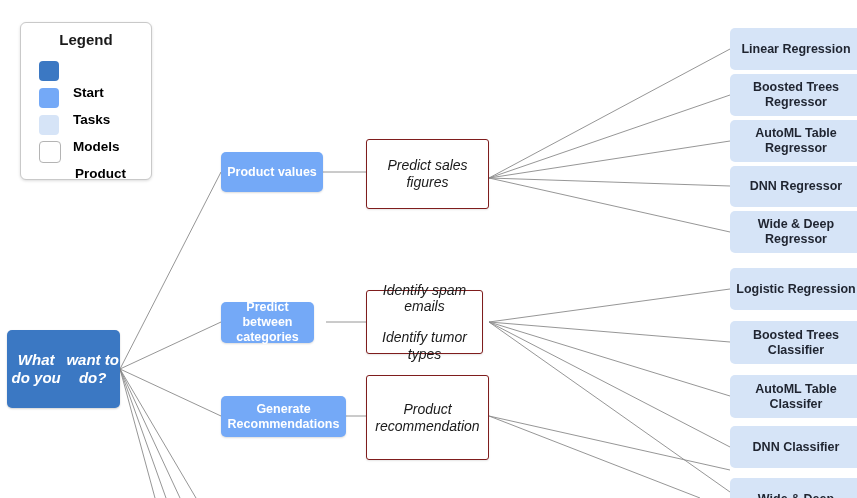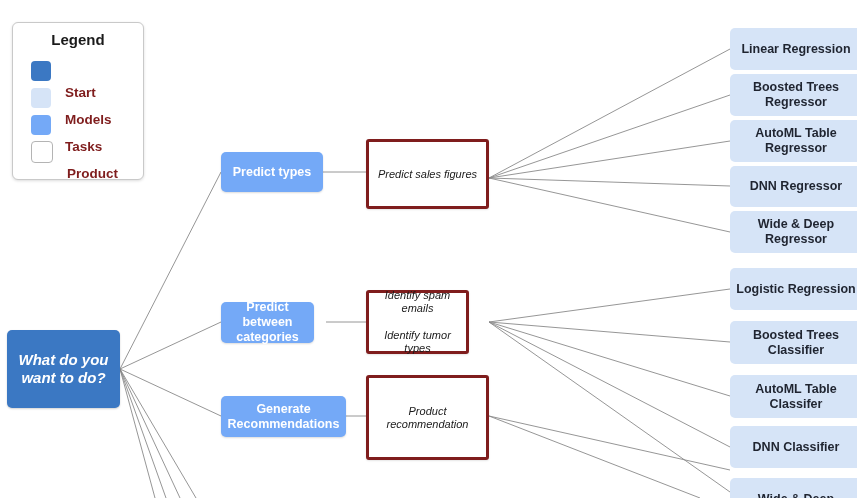--- a/index.html
+++ b/index.html
@@ -51,36 +51,36 @@
     box-shadow: 0 1px 2px rgba(0,0,0,0.14);
   }
   .node-model {
     background: #D6E4F7;
     color: #1f2430;
     font-weight: bold;
     font-size: 12.5px;
   }
   .node-example {
     background: #ffffff;
-    border: 3px solid #7f1d1d;
+    border: 1px solid #7f1d1d;
     border-radius: 3px;
     color: #1a1a1a;
     font-style: italic;
-    font-size: 11px;
+    font-size: 14px;
     flex-direction: column;
     gap: 14px;
     padding: 6px 8px;
     box-shadow: 0 1px 2px rgba(0,0,0,0.10);
   }
   .node-example .ex-line { display: block; }
 
   
   #legend {
     position: absolute;
-    left: 12px;
+    left: 20px;
     top: 22px;
     width: 132px;
     height: 158px;
     background: #ffffff;
     border: 1px solid #c9c9c9;
     border-radius: 6px;
     box-sizing: border-box;
     box-shadow: 0 1px 3px rgba(0,0,0,0.14);
     padding: 8px 0 0 0;
   }
@@ -101,21 +101,21 @@
     width: 20px;
     height: 20px;
     border-radius: 4px;
     margin-right: 14px;
     flex: 0 0 auto;
   }
   .legend-swatch.outlined { border: 1px solid #b4b4b4; }
   .legend-label {
     font-size: 13.5px;
     font-weight: bold;
-    color: #7f1d1d;
+    color: #000000;
     margin-top: 44px;
   }
 </style>
 </head>
 <body>
 
 <div id="canvas">
 
   <svg id="edges" viewBox="0 0 857 498" xmlns="http://www.w3.org/2000/svg">
     <g fill="none" stroke="#8a8a8a" stroke-width="0.9">
@@ -151,59 +151,59 @@
 
   <div id="legend">
     <div id="legend-title">Legend</div>
 
     <div class="legend-row">
       <span class="legend-swatch" style="background:#3B78C3"></span>
       <span class="legend-label">Start</span>
     </div>
 
     <div class="legend-row">
+      <span class="legend-swatch" style="background:#74A9F7"></span>
+      <span class="legend-label">Tasks</span>
+    </div>
+
+    <div class="legend-row">
       <span class="legend-swatch" style="background:#D6E4F7"></span>
       <span class="legend-label">Models</span>
     </div>
 
     <div class="legend-row">
-      <span class="legend-swatch" style="background:#74A9F7"></span>
-      <span class="legend-label">Tasks</span>
-    </div>
-
-    <div class="legend-row">
       <span class="legend-swatch outlined" style="background:#FFFFFF"></span>
       <span class="legend-label">Product</span>
     </div>
   </div>
 
-  <div class="node node-start" style="left:7px; top:330px; width:113px; height:78px; flex-direction:column;">
+  <div class="node node-start" style="left:7px; top:330px; width:113px; height:78px; flex-direction:row;">
     <span>What do you</span>
     <span>want to do?</span>
   </div>
 
   <div class="node node-task" style="left:221px; top:152px; width:102px; height:40px; flex-direction:column;">
-    <span>Predict types</span>
+    <span>Product values</span>
   </div>
 
   <div class="node node-task" style="left:221px; top:302px; width:93px; height:41px; flex-direction:column;">
     <span>Predict between</span>
     <span>categories</span>
   </div>
 
   <div class="node node-task" style="left:221px; top:396px; width:125px; height:41px; flex-direction:column;">
     <span>Generate</span>
     <span>Recommendations</span>
   </div>
 
   <div class="node node-example" style="left:366px; top:139px; width:123px; height:70px;">
     <span class="ex-line">Predict sales figures</span>
   </div>
 
-  <div class="node node-example" style="left:366px; top:290px; width:103px; height:64px;">
+  <div class="node node-example" style="left:366px; top:290px; width:117px; height:64px;">
     <span class="ex-line">Identify spam emails</span>
     <span class="ex-line">Identify tumor types</span>
   </div>
 
   <div class="node node-example" style="left:366px; top:375px; width:123px; height:85px; gap:12px;">
     <span class="ex-line">Product recommendation</span>
   </div>
 
   <div class="node node-model" style="left:730px; top:28px; width:132px; height:42px; flex-direction:column;">
     <span>Linear Regression</span>

